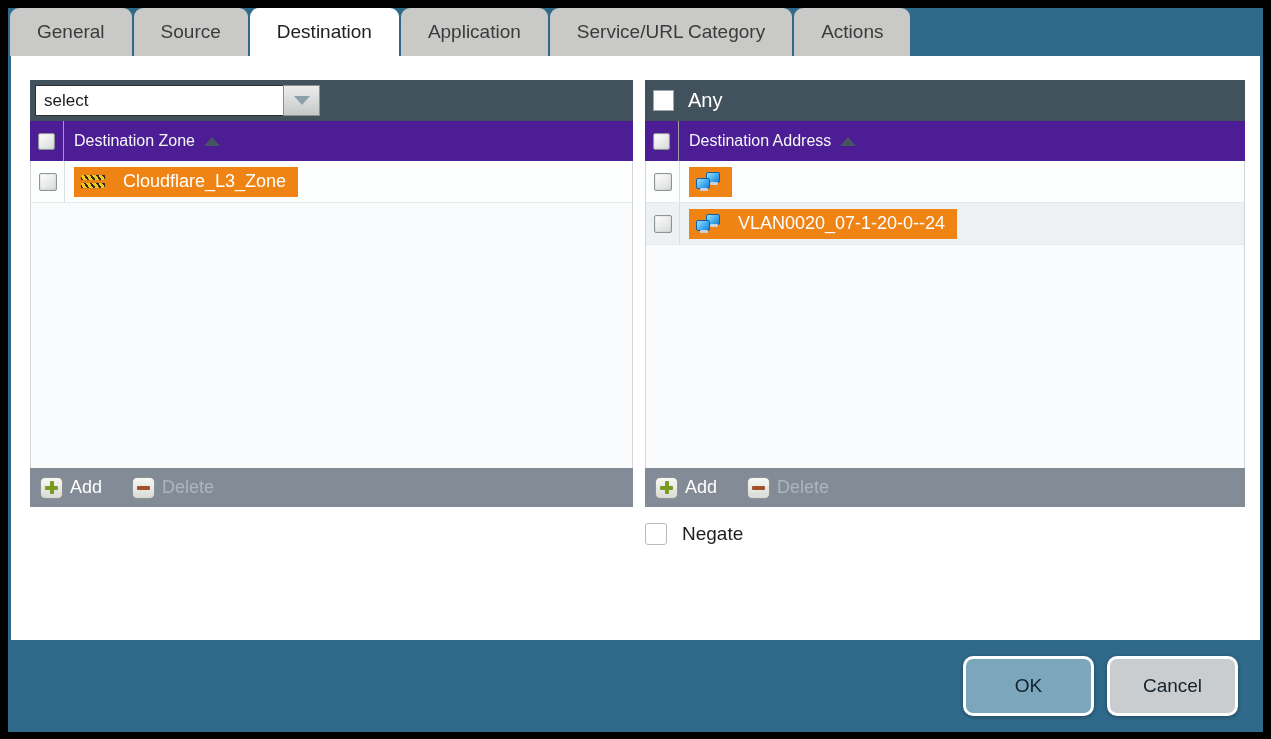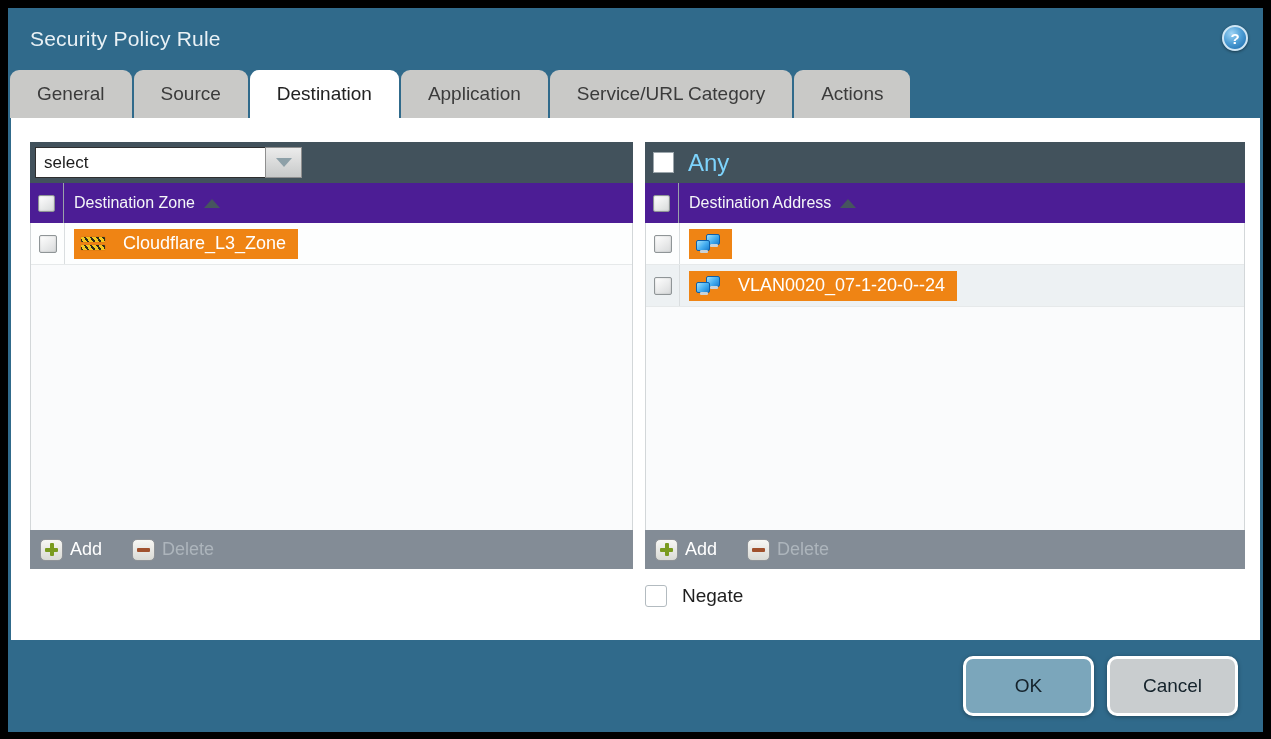--- a/index.html
+++ b/index.html
@@ -54,35 +54,35 @@
   }
   .panel.left  { left:19px;  width:603px; }
   .panel.right { left:634px; width:600px; }
 
   .panel-header {
     height:41px; background:#42525c; flex:0 0 41px;
     display:flex; align-items:center; padding:0 5px;
   }
   .combo { display:flex; align-items:stretch; height:31px; }
   .combo input {
-    width:230px; border:1px solid #2e2e2e; border-right:none;
+    width:248px; border:1px solid #2e2e2e; border-right:none;
     font-family:"Liberation Sans", sans-serif;
     font-size:17px; color:#1c1c1c; padding:0 8px; outline:none;
   }
   .combo .drop-btn {
     width:37px; border:1px solid #8f8f8f;
     background:linear-gradient(#ececec,#c7c9c9);
     display:flex; align-items:center; justify-content:center; cursor:pointer;
   }
   .tri-down {
     width:0; height:0; border-left:8px solid transparent;
     border-right:8px solid transparent; border-top:9px solid #8da0a8;
   }
   .any-row { display:flex; align-items:center; gap:14px; padding-left:8px; }
-  .any-row .label { color:#7dd3fc; font-size:24px; }
+  .any-row .label { color:#ffffff; font-size:20px; }
 
   .cb-plain {
     width:21px; height:21px; background:#fff;
     border:1px solid #9ca6ac; cursor:pointer; flex:0 0 auto;
   }
   .cb-bevel {
     width:18px; height:18px; border:1px solid #8f9597; border-radius:2px;
     background:linear-gradient(145deg,#ffffff 0%,#d8dadb 100%);
     box-shadow:inset 0 0 2px rgba(0,0,0,.18);
     cursor:pointer; flex:0 0 auto;
@@ -189,24 +189,20 @@
     box-shadow:0 1px 4px rgba(0,0,0,.35);
   }
   .btn.ok { background:#7ba6bb; }
   .btn.cancel { background:#c9cdcf; }
 </style>
 </head>
 <body>
 
 <div class="dialog">
 
-  <div class="titlebar">
-    <h1>Security Policy Rule</h1>
-    <div class="help-btn">?</div>
-  </div>
 
   <div class="tabrow">
     <div class="tab">General</div>
     <div class="tab">Source</div>
     <div class="tab active">Destination</div>
     <div class="tab">Application</div>
     <div class="tab">Service/URL Category</div>
     <div class="tab">Actions</div>
   </div>
 

